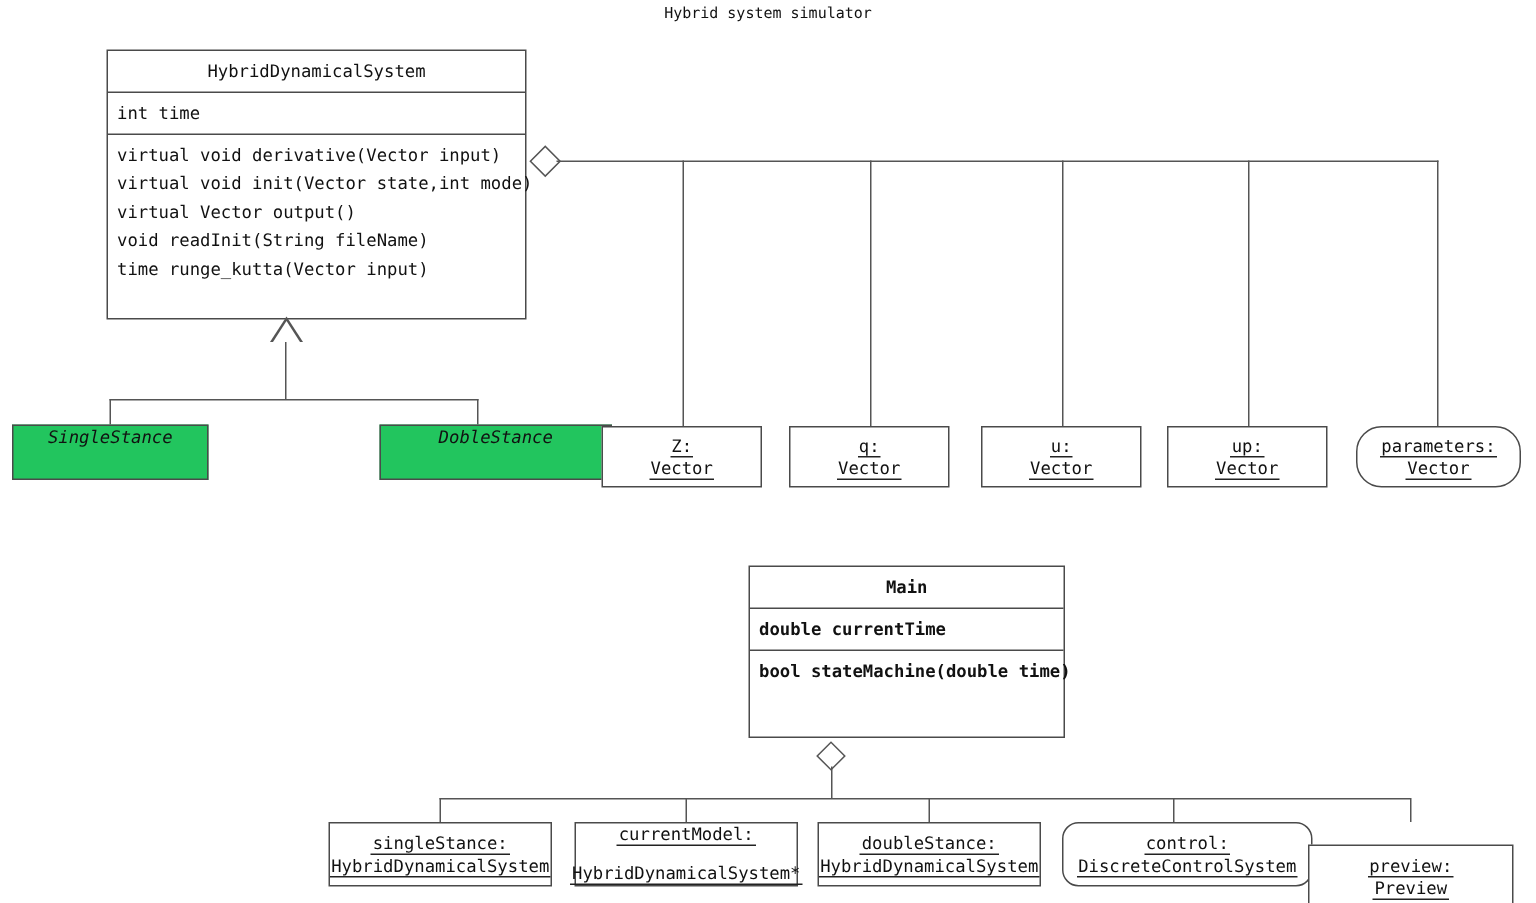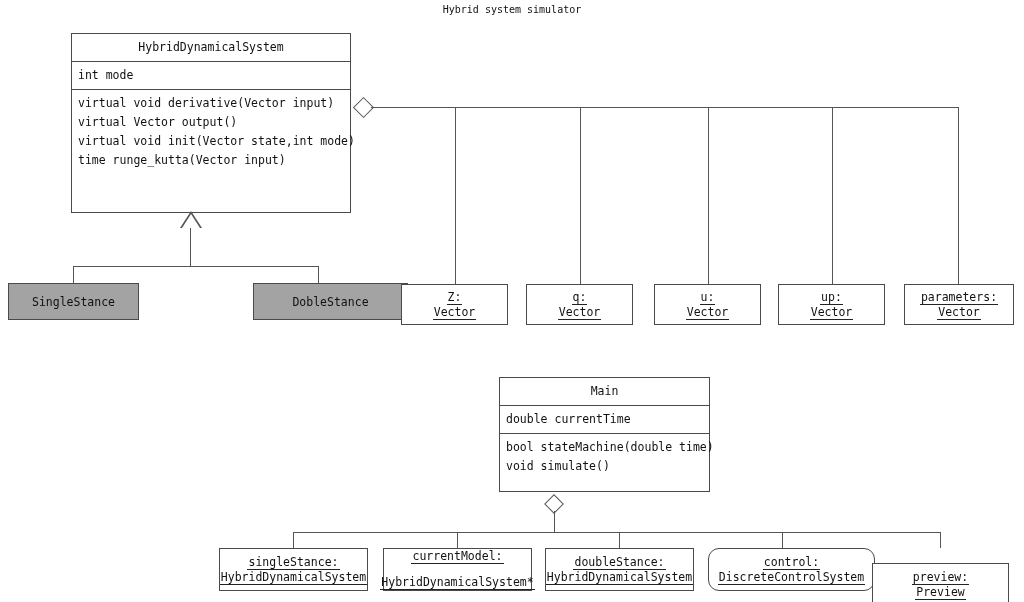--- a/index.html
+++ b/index.html
@@ -50,24 +50,25 @@
     padding: 3px 0 3px 6px;
     white-space: nowrap;
     line-height: 13px;
   }
 
   
   .simple-box {
     position: absolute;
     box-sizing: border-box;
     border: 1.4px solid #4a4a4a;
-    background: #a3a3a3;
+    background: #22c55e;
     display: flex;
-    align-items: center;
+    align-items: flex-start;
     justify-content: center;
+    font-style: italic;
   }
   .simple-box .label {
     font-size: 11.5px;
     color: #111111;
     white-space: nowrap;
   }
 
   
   .instance-box {
     position: absolute;
@@ -136,26 +137,27 @@
 </head>
 <body>
 
 <div id="canvas">
 
   <div class="diagram-title">Hybrid system simulator</div>
 
   <div class="class-box" style="left:71px; top:33px; width:280px; height:180px;">
     <div class="class-name">HybridDynamicalSystem</div>
     <div class="compartment">
-      <div class="member">int mode</div>
+      <div class="member">int time</div>
     </div>
     <div class="compartment">
       <div class="member">virtual void derivative(Vector input)</div>
+      <div class="member">virtual void init(Vector state,int mode)</div>
       <div class="member">virtual Vector output()</div>
-      <div class="member">virtual void init(Vector state,int mode)</div>
+      <div class="member">void readInit(String fileName)</div>
       <div class="member">time runge_kutta(Vector input)</div>
     </div>
   </div>
 
   <div class="diamond" style="left:356px; top:100px; width:15px; height:15px;"></div>
 
   <div class="line-h" style="left:371px; top:107px; width:588px;"></div>
 
   <div class="line-v" style="left:455px; top:107px; height:177px;"></div>
   <div class="line-v" style="left:580px; top:107px; height:177px;"></div>
@@ -188,33 +190,32 @@
     <div class="itype">Vector</div>
   </div>
   <div class="instance-box" style="left:654px; top:284px; width:107px; height:41px;">
     <div class="iname">u:</div>
     <div class="itype">Vector</div>
   </div>
   <div class="instance-box" style="left:778px; top:284px; width:107px; height:41px;">
     <div class="iname">up:</div>
     <div class="itype">Vector</div>
   </div>
-  <div class="instance-box" style="left:904px; top:284px; width:110px; height:41px;">
+  <div class="instance-box" style="left:904px; top:284px; width:110px; height:41px;border-radius:17px;">
     <div class="iname">parameters:</div>
     <div class="itype">Vector</div>
   </div>
 
-  <div class="class-box" style="left:499px; top:377px; width:211px; height:115px;">
+  <div class="class-box" style="left:499px; top:377px; width:211px; height:115px;font-weight:bold;">
     <div class="class-name">Main</div>
     <div class="compartment">
       <div class="member">double currentTime</div>
     </div>
     <div class="compartment">
       <div class="member">bool stateMachine(double time)</div>
-      <div class="member">void simulate()</div>
     </div>
   </div>
 
   <div class="diamond" style="left:547px; top:497px; width:14px; height:14px;"></div>
   <div class="line-v" style="left:554px; top:511px; height:21px;"></div>
 
   <div class="line-h" style="left:293px; top:532px; width:647px;"></div>
 
   <div class="line-v" style="left:293px; top:532px; height:16px;"></div>
   <div class="line-v" style="left:457px; top:532px; height:16px;"></div>

